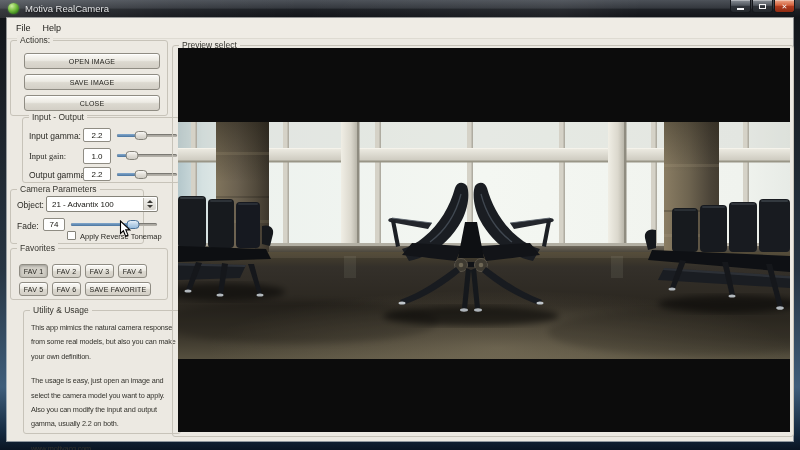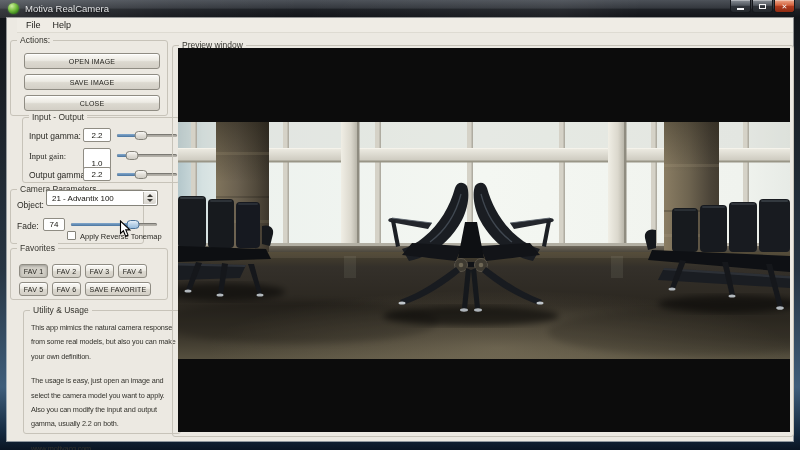--- a/index.html
+++ b/index.html
@@ -23,21 +23,21 @@
     border-radius:0 0 3px 3px; display:flex; align-items:center; justify-content:center;
     background:linear-gradient(180deg,#8a9097 0%,#50565d 45%,#30353b 50%,#23272c 100%);
     box-shadow:inset 0 1px 0 rgba(255,255,255,.35); color:#f2f3f4; font-size:7px; line-height:1; }
   .winbtn.close { background:linear-gradient(180deg,#eda88b 0%,#d3603b 45%,#b03c1f 50%,#8f2b12 100%); }
   .glyph-min { width:7px; height:2px; background:#f4f5f6; margin-top:5px; }
   .glyph-max { width:7px; height:5px; border:1px solid #f4f5f6; }
 
   
   .inner { position:absolute; top:18px; left:7px; right:7px; bottom:9px; background:#ece9e2;
     box-shadow:0 0 0 1px rgba(250,249,245,.55); }
-  .menubar { position:absolute; top:0; left:10px; right:0; height:15px; background:#efece5;
+  .menubar { position:absolute; top:0; left:0; right:0; height:21px; background:#efece5;
     border-bottom:1px solid #dedbd2; display:flex; align-items:center; padding-left:3px; }
   .menu-item { font-size:9px; color:#23221e; padding:1px 6px; }
 
   
   .group { position:absolute; border:1px solid #c7c3b9; border-radius:3px; }
   .glabel { position:absolute; top:-6px; left:6px; background:#ece9e2; padding:0 3px;
     font-size:8.5px; line-height:11px; color:#35342e; white-space:nowrap; }
 
   
   .btn { position:absolute; border:1px solid #8f8c83; border-radius:3px;
@@ -123,40 +123,40 @@
 
       <div class="row-label" style="left:6px; top:13px;">Input gamma:</div>
       <div class="vbox" style="left:60px; top:10px; width:28px; height:14px;">2.2</div>
       <div class="slider" style="left:94px; top:13px; width:60px;">
         <div class="track"></div>
         <div class="fill" style="width: 40%;"></div>
         <div class="handle" style="left: 40%;"></div>
       </div>
 
       <div class="row-label" style="left:6px; top:33px;font-family:Liberation Serif, serif;">Input gain:</div>
-      <div class="vbox" style="left:60px; top:30px; width:28px; height:31px;">1.0</div>
+      <div class="vbox" style="left:60px; top:30px; width:28px; height:16px;">1.0</div>
       <div class="slider" style="left:94px; top:33px; width:60px;">
         <div class="track"></div>
         <div class="fill" style="width: 25%;"></div>
         <div class="handle" style="left: 25%;"></div>
       </div>
 
       <div class="row-label" style="left:6px; top:52px;">Output gamma:</div>
       <div class="vbox" style="left:60px; top:49px; width:28px; height:14px;">2.2</div>
       <div class="slider" style="left:94px; top:52px; width:60px;">
         <div class="track"></div>
         <div class="fill" style="width: 40%;"></div>
         <div class="handle" style="left: 40%;"></div>
       </div>
     </div>
 
     <div class="group" style="left:3px; top:171px; width:134px; height:55px;">
       <div class="glabel">Camera Parameters</div>
       <div class="row-label" style="left:6px; top:10px;">Object:</div>
-      <div class="spin" style="left:35px; top:0; width:112px; height:16px;">
+      <div class="spin" style="left:35px; top:6px; width:112px; height:16px;">
         <div class="txt">21 - Advantix 100</div>
         <div class="btns">
           <div class="tri-up"></div>
           <div class="tri-dn"></div>
         </div>
       </div>
       <div class="row-label" style="left:6px; top:31px;">Fade:</div>
       <div class="vbox" style="left:32px; top:28px; width:22px; height:13px;">74</div>
       <div class="slider" style="left:60px; top:30px; width:86px;">
         <div class="track"></div>
@@ -181,21 +181,21 @@
     <div class="group" style="left:3px; top:292px; width:158px; height:124px;margin-left:13px;">
       <div class="glabel">Utility &amp; Usage</div>
       <div class="utility-text">
         <p>This app mimics the natural camera response from some real models, but also you can make your own definition.</p>
         <p>The usage is easy, just open an image and select the camera model you want to apply. Also you can modify the input and output gamma, usually 2.2 on both.</p>
         <div>www.motivacg.com</div>
       </div>
     </div>
 
     <div class="group" style="left:165px; top:27px; width:622px; height:392px;">
-      <div class="glabel">Preview window</div>
+      <div class="glabel">Preview select</div>
       <div class="preview-black">
 
         <svg class="scene" viewBox="0 0 612 237" preserveAspectRatio="none">
           <defs>
             <linearGradient id="sky" x1="0" y1="0" x2="1" y2="0">
               <stop offset="0" stop-color="#b4c7cb"></stop>
                 <stop offset="0.04" stop-color="#d5e1e1"></stop>
               <stop offset="0.11" stop-color="#edf2ee"></stop>
                 <stop offset="0.5" stop-color="#f4f7f2"></stop>
               <stop offset="0.92" stop-color="#f0f3ee"></stop>

